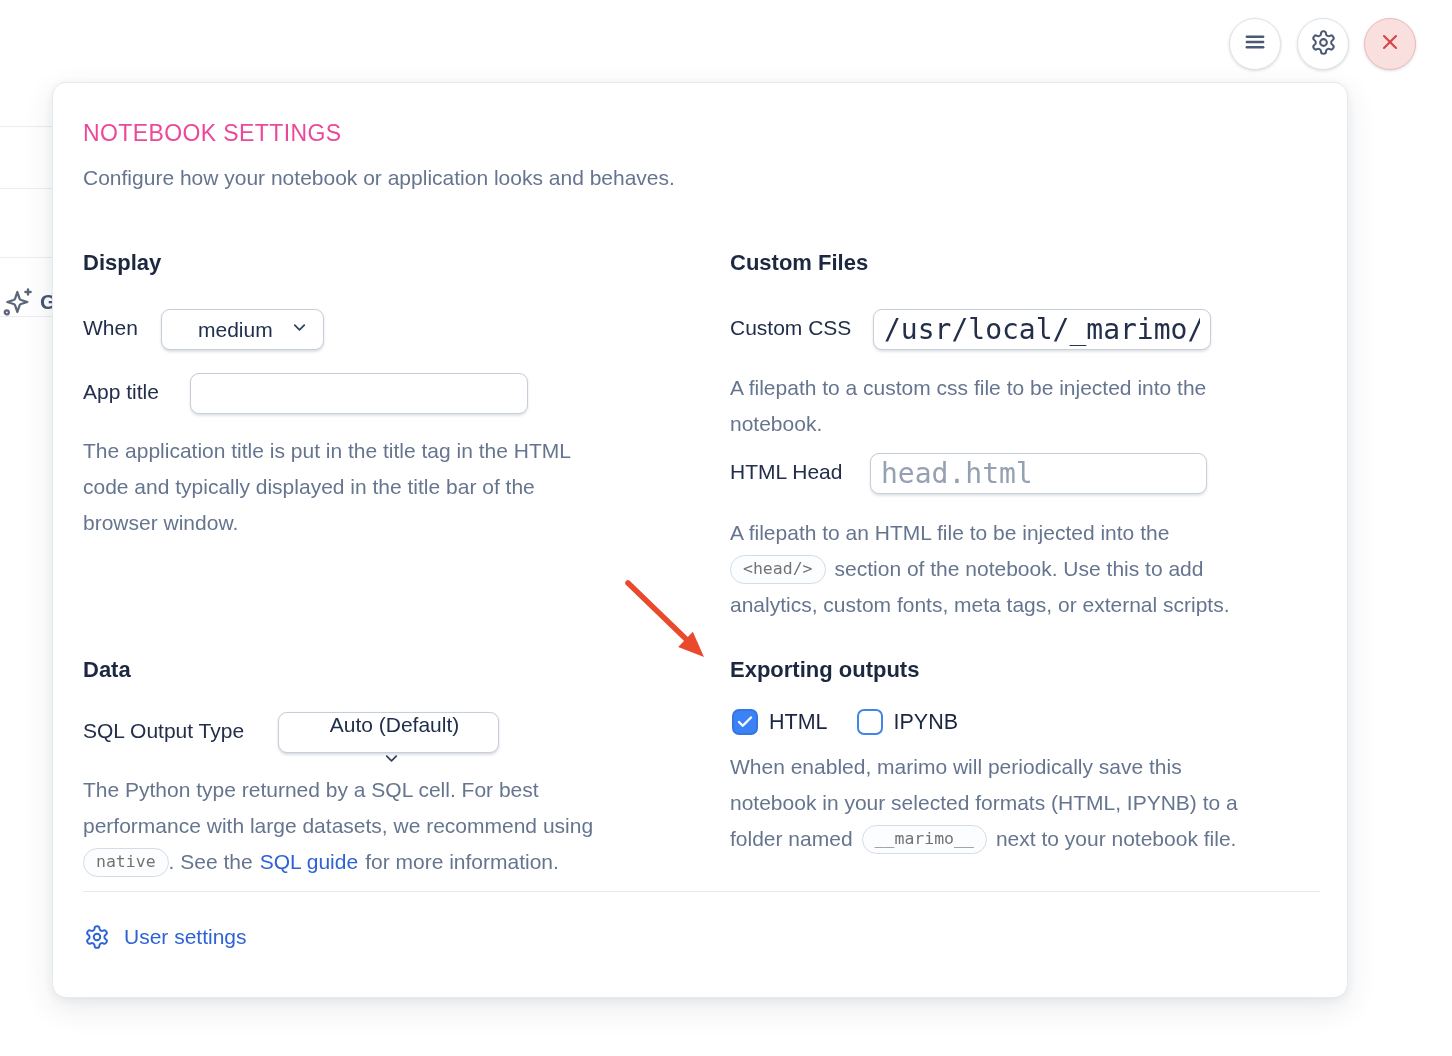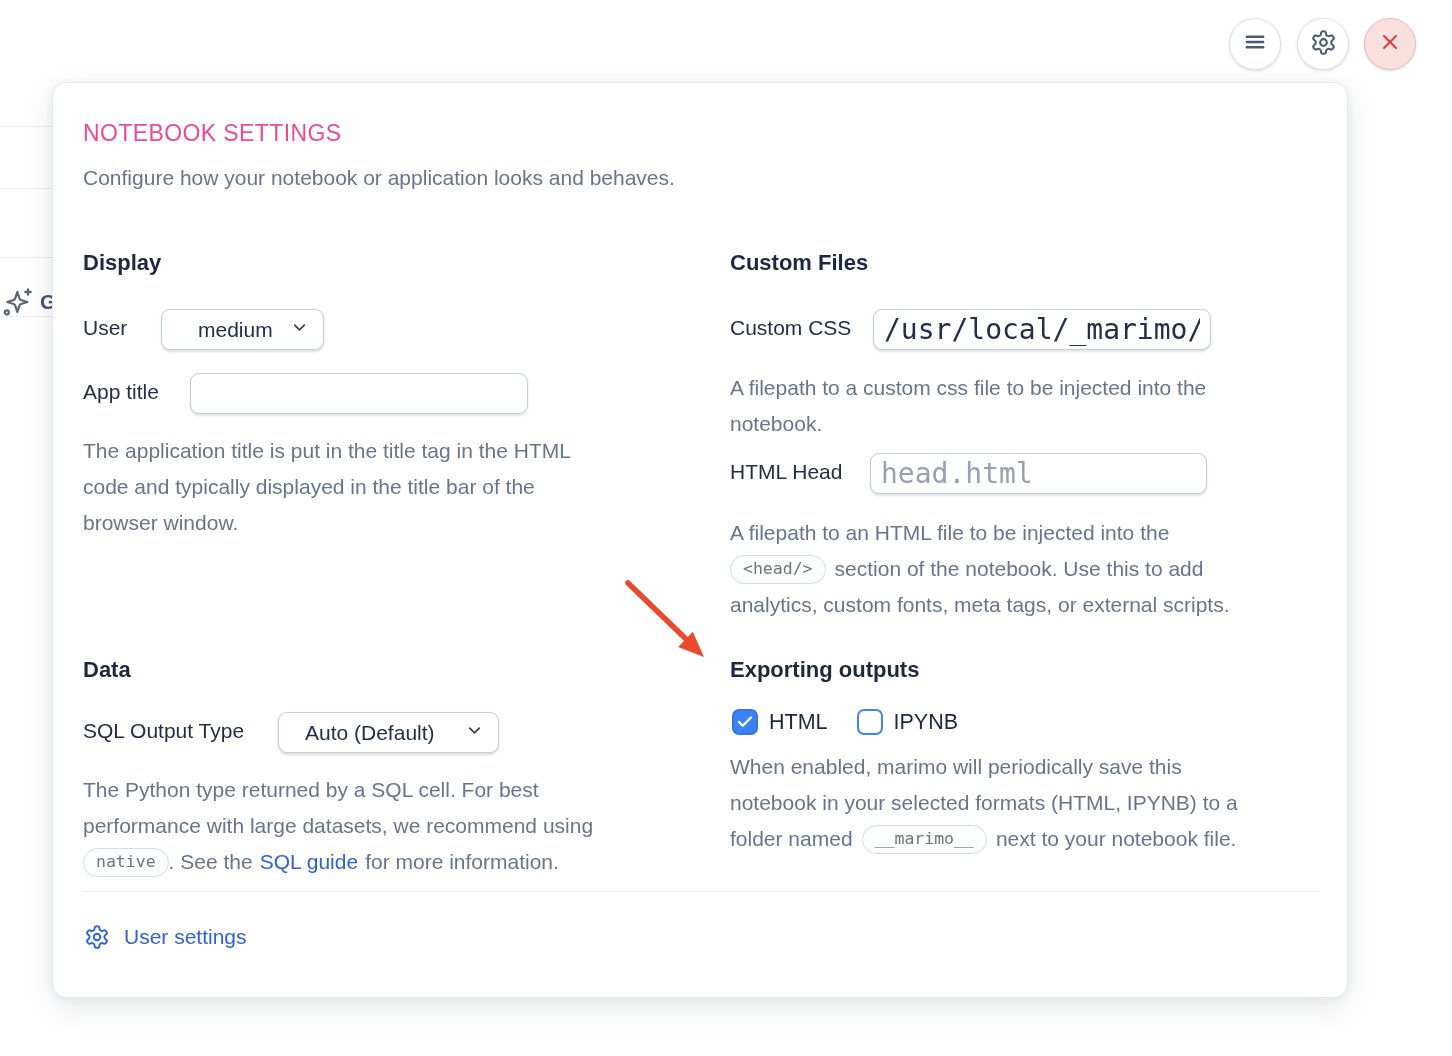--- a/index.html
+++ b/index.html
@@ -162,21 +162,21 @@
   </div>
 </div>
 
 <div class="dialog">
 
   <div class="abs dlg-title">NOTEBOOK SETTINGS</div>
   <div class="abs dlg-sub">Configure how your notebook or application looks and behaves.</div>
 
   <div class="abs sec-h" style="left:30px;top:167px;">Display</div>
 
-  <div class="abs fld-label" style="left:30px;top:233px;">User</div>
+  <div class="abs fld-label" style="left:30px;top:233px;">When</div>
   <div class="abs select-box" style="left:108px;top:226px;width:163px;">
     <span class="sel-val" style="margin:0 auto 0 16px;">medium</span>
     <span>
       <svg width="19" height="19" viewBox="0 0 24 24" fill="none" stroke="#33415c" stroke-width="2.2" stroke-linecap="round" stroke-linejoin="round">
           <path d="m6 9 6 6 6-6"></path>
         </svg>
     </span>
   </div>
 
   <div class="abs fld-label" style="left:30px;top:297px;">App title</div>
@@ -186,21 +186,21 @@
 
   <div class="abs desc" style="left:30px;top:350px;">
     <div class="dline">The application title is put in the title tag in the HTML</div>
     <div class="dline">code and typically displayed in the title bar of the</div>
     <div class="dline">browser window.</div>
   </div>
 
   <div class="abs sec-h" style="left:30px;top:574px;">Data</div>
 
   <div class="abs fld-label" style="left:30px;top:636px;">SQL Output Type</div>
-  <div class="abs select-box" style="left:225px;top:629px;width:221px;">
+  <div class="abs select-box" style="left:225px;top:629px;width:221px;flex-direction:column;">
     <span class="sel-val" style="margin-left:6px;">Auto (Default)</span>
     <span>
       <svg width="19" height="19" viewBox="0 0 24 24" fill="none" stroke="#33415c" stroke-width="2.2" stroke-linecap="round" stroke-linejoin="round">
           <path d="m6 9 6 6 6-6"></path>
         </svg>
     </span>
   </div>
 
   <div class="abs desc" style="left:30px;top:689px;">
     <div class="dline">The Python type returned by a SQL cell. For best</div>

